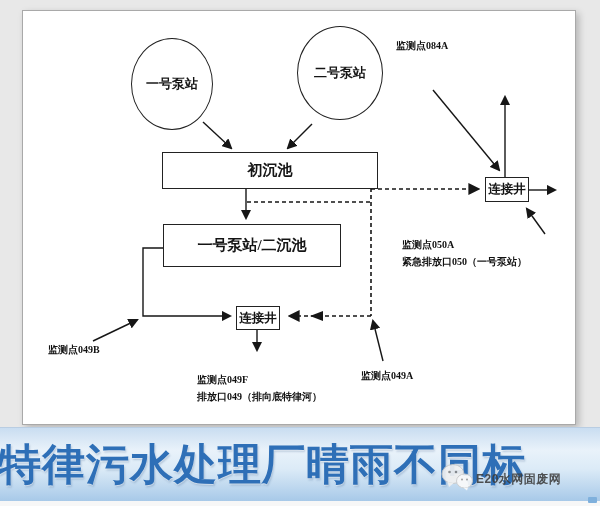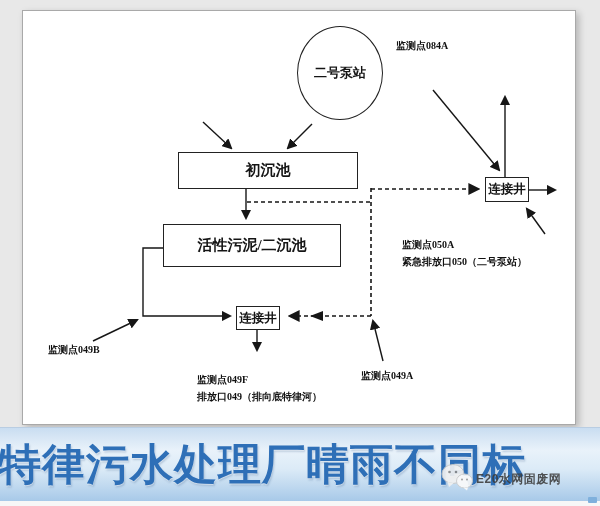--- a/index.html
+++ b/index.html
@@ -78,48 +78,51 @@
     </g>
     <g stroke="#161616" stroke-width="1.6" fill="none" stroke-dasharray="4 3">
       <path d="M247,202 L371,202"></path>
       <path d="M371,188 L371,316"></path>
       <path d="M371,189 L478,189" marker-end="url(#ah)"></path>
       <path d="M371,316 L290,316" marker-end="url(#ah)"></path>
     </g>
     <path d="M323,311 L310,316 L323,321 z" fill="#161616"></path>
   </svg>
 
+  <div class="node ellipse" style="left:131px;top:38px;width:82px;height:92px;font-size:13px;">
+    <span class="node-label">一号泵站</span>
+  </div>
 
   <div class="node ellipse" style="left:297px;top:26px;width:86px;height:94px;font-size:13px;">
     <span class="node-label">二号泵站</span>
   </div>
 
-  <div class="node" style="left:162px;top:152px;width:180px;height:37px;font-size:15px;margin-left:16px;">
+  <div class="node" style="left:162px;top:152px;width:216px;height:37px;font-size:15px;">
     <span class="node-label">初沉池</span>
   </div>
 
   <div class="node" style="left:163px;top:224px;width:178px;height:43px;font-size:15px;">
-    <span class="node-label">活性污泥/二沉池</span>
+    <span class="node-label">一号泵站/二沉池</span>
   </div>
 
   <div class="node" style="left:236px;top:306px;width:44px;height:24px;font-size:12.5px;">
     <span class="node-label">连接井</span>
   </div>
 
   <div class="node" style="left:485px;top:177px;width:44px;height:25px;font-size:12.5px;">
     <span class="node-label">连接井</span>
   </div>
 
   <div class="anno" style="left:396px;top:36px;line-height:20px;">
     <div>监测点084A</div>
   </div>
 
   <div class="anno" style="left:402px;top:236px;width:167px;text-align:left;line-height:17px;">
     <div>监测点050A</div>
-    <div>紧急排放口050（二号泵站）</div>
+    <div>紧急排放口050（一号泵站）</div>
   </div>
 
   <div class="anno" style="left:48px;top:341px;">
     <div>监测点049B</div>
   </div>
 
   <div class="anno" style="left:197px;top:351px;line-height:17px;margin-top:20px;">
     <div>监测点049F</div>
     <div>排放口049（排向底特律河）</div>
   </div>

